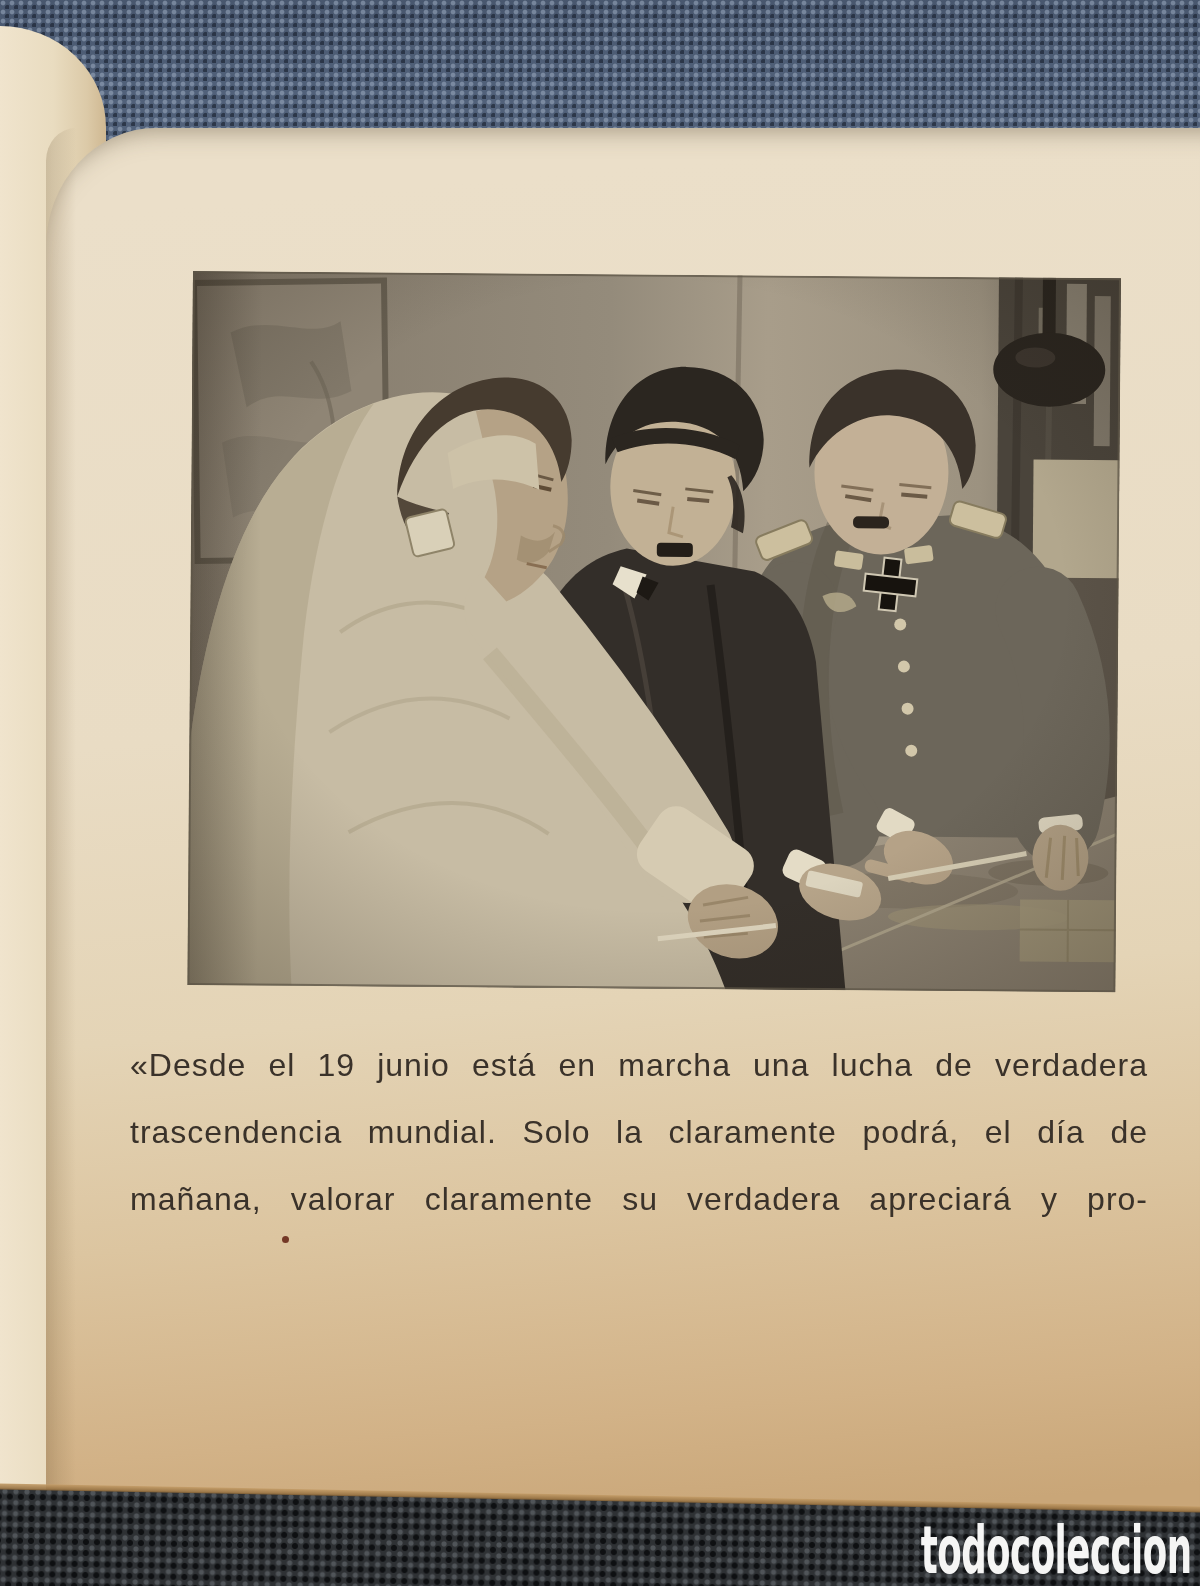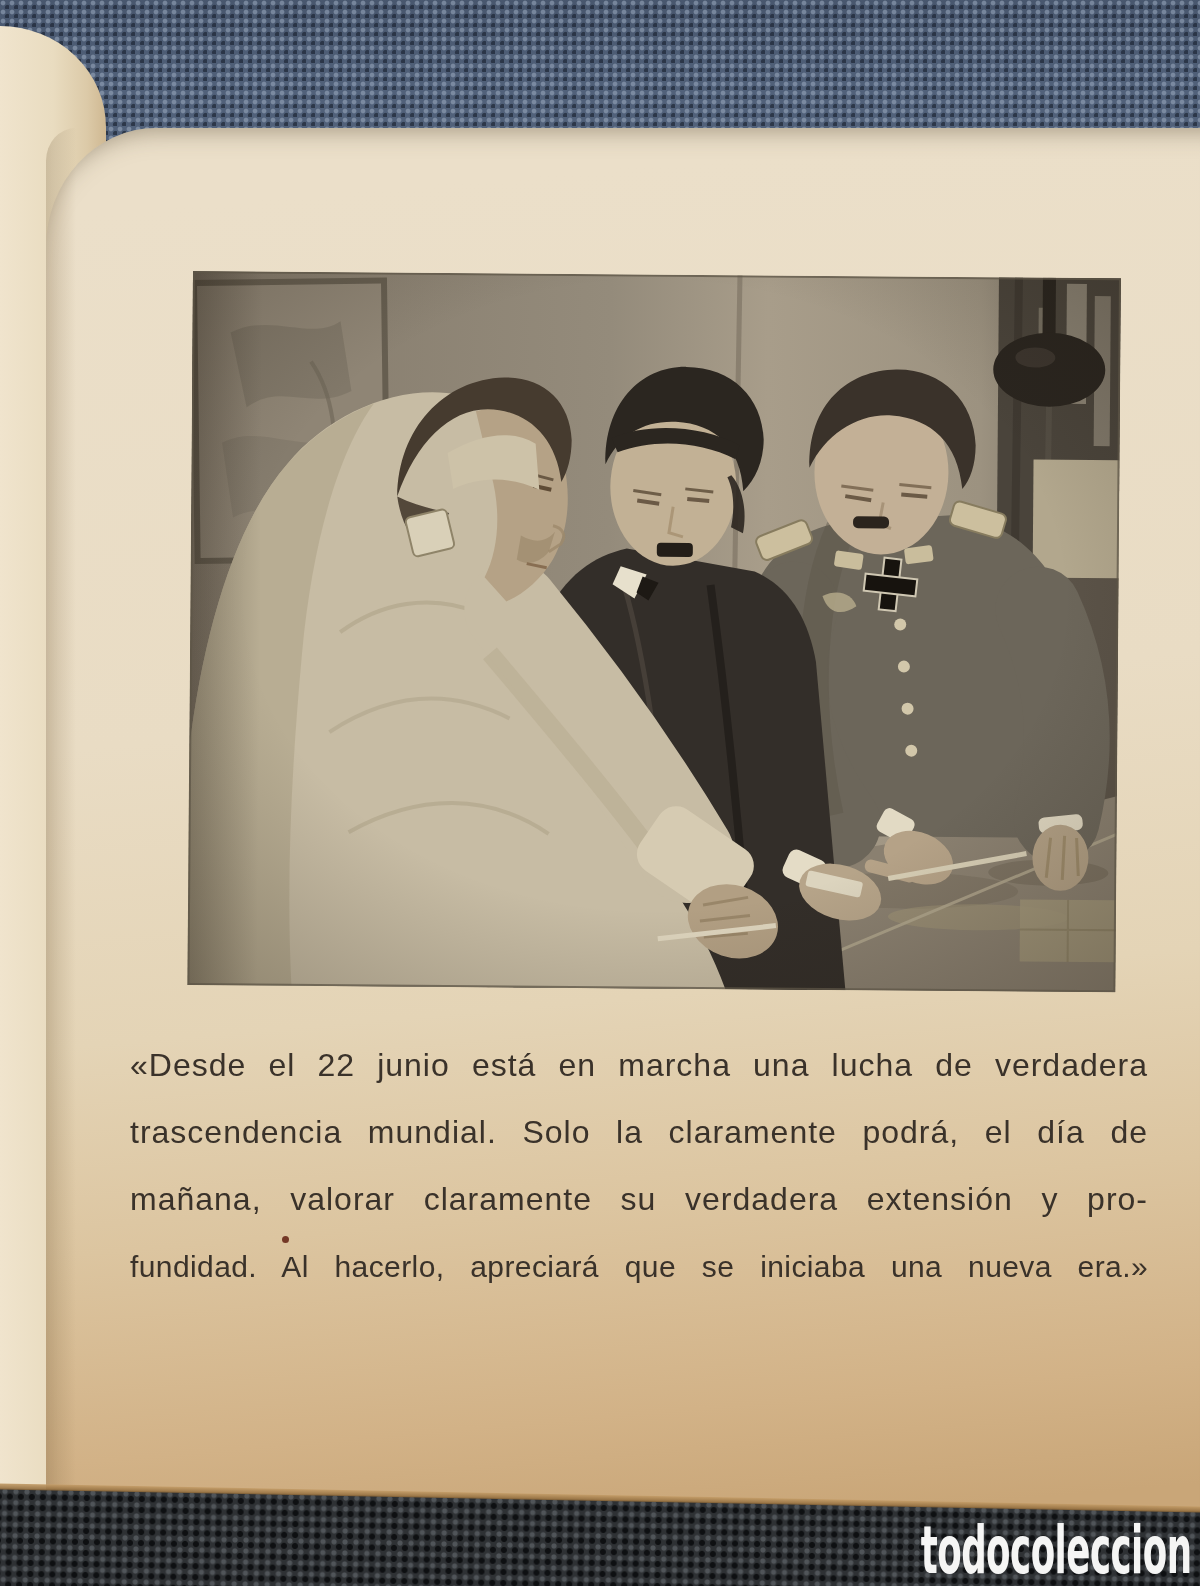--- a/index.html
+++ b/index.html
@@ -252,24 +252,23 @@
         </g>
       </g>
 
       <rect x="0" y="0" width="70" height="714" fill="url(#leftshade)"></rect>
       <rect x="0" y="0" width="928" height="714" fill="url(#vig)"></rect>
       <rect x="1" y="1" width="926" height="712" fill="none" stroke="#5e5547" stroke-width="2" opacity=".75"></rect>
     </svg>
   </div>
 
   <div class="quote">
-    <div class="quote-line">«Desde el 22 junio está en marcha una lucha de verdadera</div>
+    <div class="quote-line">«Desde el 19 junio está en marcha una lucha de verdadera</div>
     <div class="quote-line">trascendencia mundial. Solo la claramente podrá, el día de</div>
-    <div class="quote-line">mañana, valorar claramente su verdadera extensión y pro-</div>
-    <div class="quote-line last">fundidad. Al hacerlo, apreciará que se iniciaba una nueva era.»</div>
+    <div class="quote-line">mañana, valorar claramente su verdadera apreciará y pro-</div>
   </div>
 
   <div class="speck"></div>
 
   <div class="fabric-bottom"></div>
 
   <div class="watermark">todocoleccion</div>
 
 </div>
 

